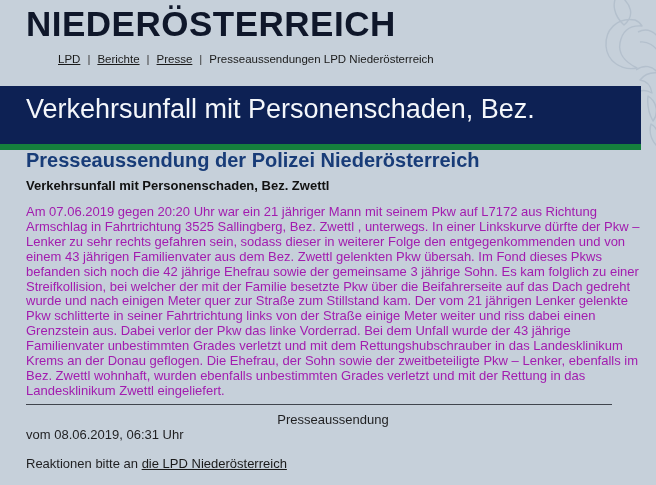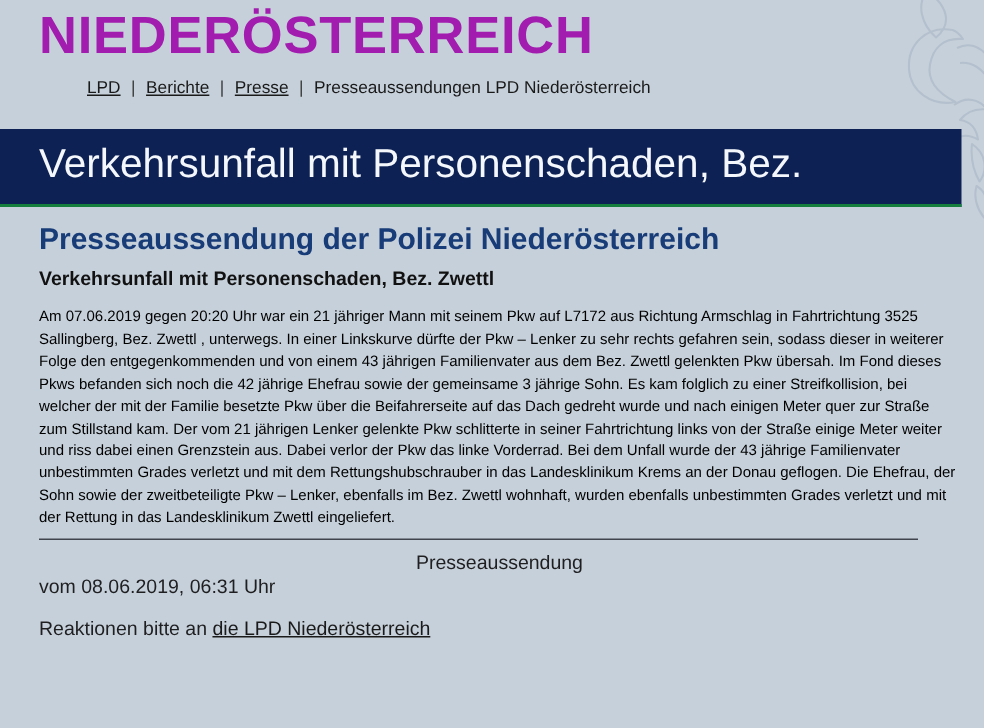--- a/index.html
+++ b/index.html
@@ -19,21 +19,21 @@
     width: 78px; height: 150px;
     z-index: 0;
   }
 
   .site-title {
     position: absolute;
     left: 26px; top: 4px;
     font-size: 35px;
     font-weight: 700;
     letter-spacing: 0.5px;
-    color: #a21caf;
+    color: #0f172a;
     z-index: 1;
     white-space: nowrap;
   }
 
   .breadcrumb {
     position: absolute;
     left: 26px; top: 53px;
     font-size: 11.5px;
     color: #1a1a1a;
     z-index: 1;
@@ -44,24 +44,24 @@
     color: #1a1a1a;
     text-decoration: underline;
     cursor: pointer;
   }
   .breadcrumb .sep { margin: 0 7px; color: #3a3a3a; }
   .breadcrumb .current { color: #1a1a1a; }
 
   .banner {
     position: absolute;
     left: 0; top: 86px;
-    width: 641px; height: 52px;
+    width: 641px; height: 64px;
     box-sizing: border-box;
     background: #0d2154;
-    border-bottom: 2px solid #15803d;
+    border-bottom: 6px solid #15803d;
     color: #f4f7fb;
     font-size: 27px;
     line-height: 47px;
     padding-left: 26px;
     z-index: 2;
     white-space: nowrap;
     overflow: hidden;
   }
 
   .content {
@@ -79,23 +79,23 @@
   }
   .subheading {
     margin-top: 8px;
     font-size: 13px;
     line-height: 16px;
     font-weight: 700;
     color: #111;
   }
   .body-text {
     margin-top: 11px;
-    font-size: 10px;
+    font-size: 13px;
     line-height: 14.9px;
-    color: #000000;
+    color: #a21caf;
     text-align: left;
   }
   .divider {
     margin: 5px 0 0 0;
     width: 586px;
     border: none;
     border-top: 1px solid #40454d;
     height: 0;
   }
   .footer-type {

